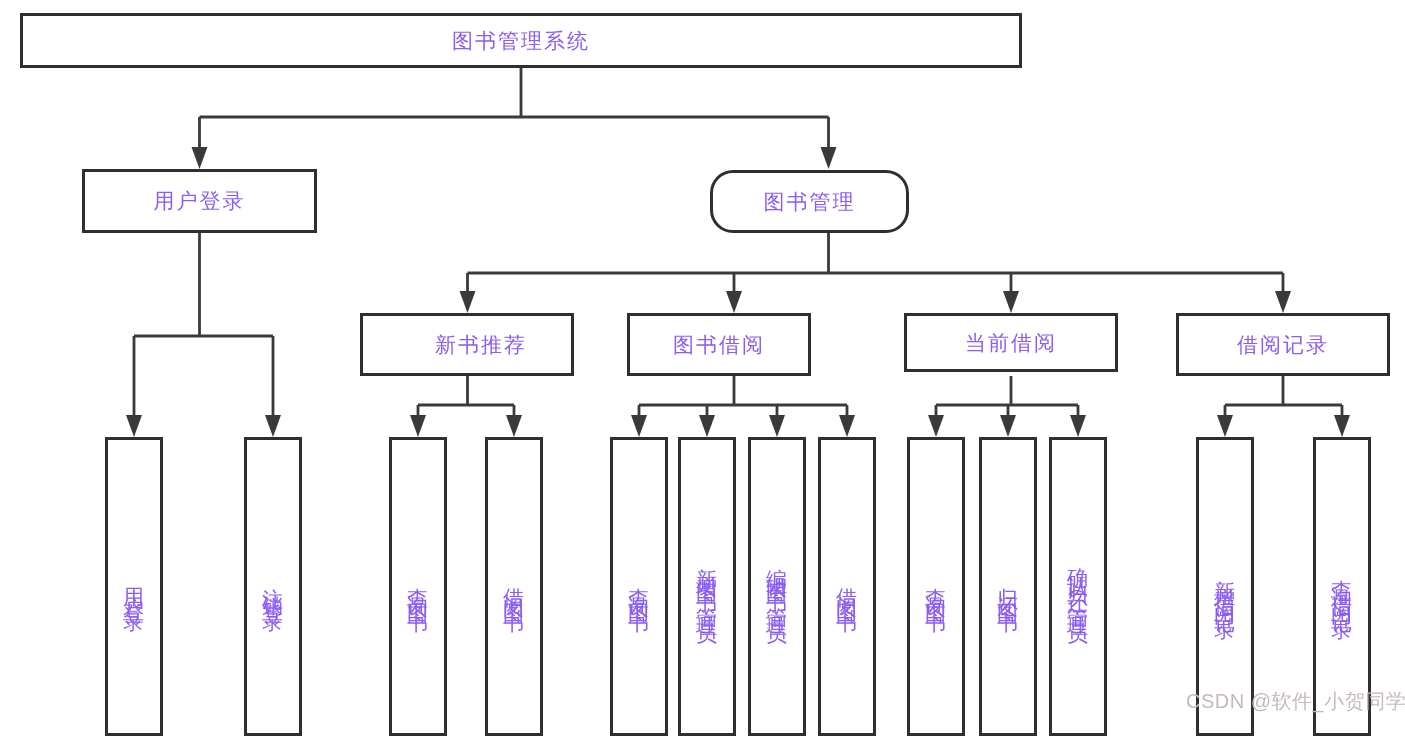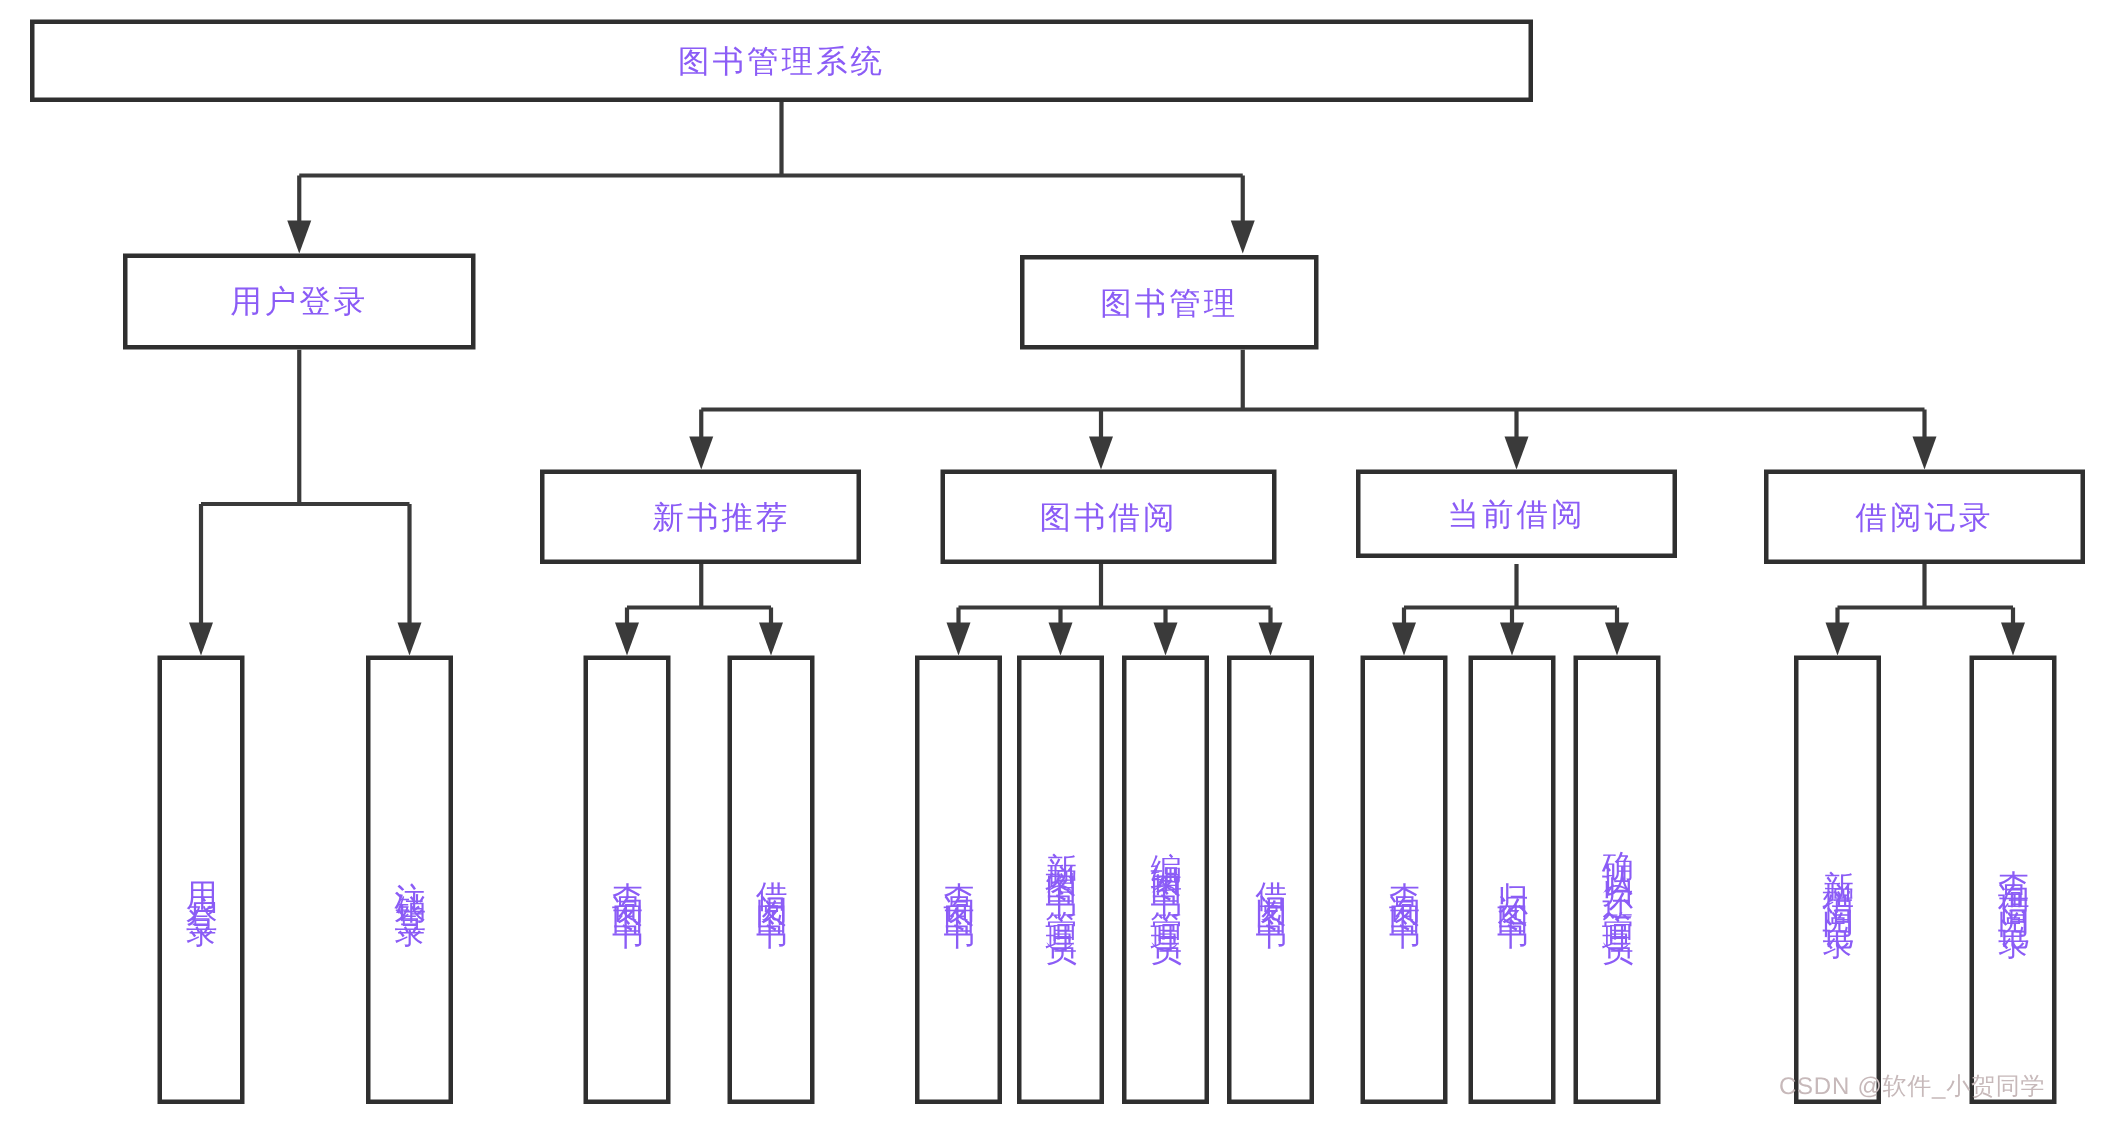--- a/index.html
+++ b/index.html
@@ -14,22 +14,22 @@
     display:flex; align-items:center; justify-content:center;
     color:#8b5cf6; font-size:21px; letter-spacing:2px;
   }
   .hlabel { white-space:nowrap; }
   .vbox { width:58px; height:299px; }
   .vlabel {
     writing-mode:vertical-lr; text-orientation:mixed;
     letter-spacing:8px; line-height:1.0; font-size:21px;
   }
   .watermark {
-    position:absolute; left:1186px; top:714px;
-    font-size:16px; color:#c7b9ba; letter-spacing:0.5px; white-space:nowrap;
+    position:absolute; left:1186px; top:688px;
+    font-size:20px; color:#c7b9ba; letter-spacing:0.5px; white-space:nowrap;
   }
 </style>
 </head>
 <body>
 
 <div id="canvas">
 
   <svg id="connectors" viewBox="0 0 1405 747" xmlns="http://www.w3.org/2000/svg">
     <g stroke="#3a3a3a" stroke-width="2.8" fill="none">
 
@@ -70,28 +70,28 @@
     </g>
   </svg>
 
   <div class="box" style="left:20px;top:13px;width:1002px;height:55px;">
     <span class="hlabel">图书管理系统</span>
   </div>
 
   <div class="box" style="left:82px;top:169px;width:235px;height:64px;">
     <span class="hlabel">用户登录</span>
   </div>
-  <div class="box" style="left:680px;top:170px;width:199px;height:63px;">
+  <div class="box" style="left:710px;top:170px;width:199px;height:63px;border-radius:23px;">
     <span class="hlabel">图书管理</span>
   </div>
 
   <div class="box" style="left:360px;top:313px;width:214px;height:63px;padding-left:28px;">
     <span class="hlabel">新书推荐</span>
   </div>
-  <div class="box" style="left:627px;top:313px;width:224px;height:63px;">
+  <div class="box" style="left:627px;top:313px;width:184px;height:63px;">
     <span class="hlabel">图书借阅</span>
   </div>
   <div class="box" style="left:904px;top:313px;width:214px;height:59px;">
     <span class="hlabel">当前借阅</span>
   </div>
   <div class="box" style="left:1176px;top:313px;width:214px;height:63px;">
     <span class="hlabel">借阅记录</span>
   </div>
 
   <div class="box vbox" style="left:105px;top:437px;">

